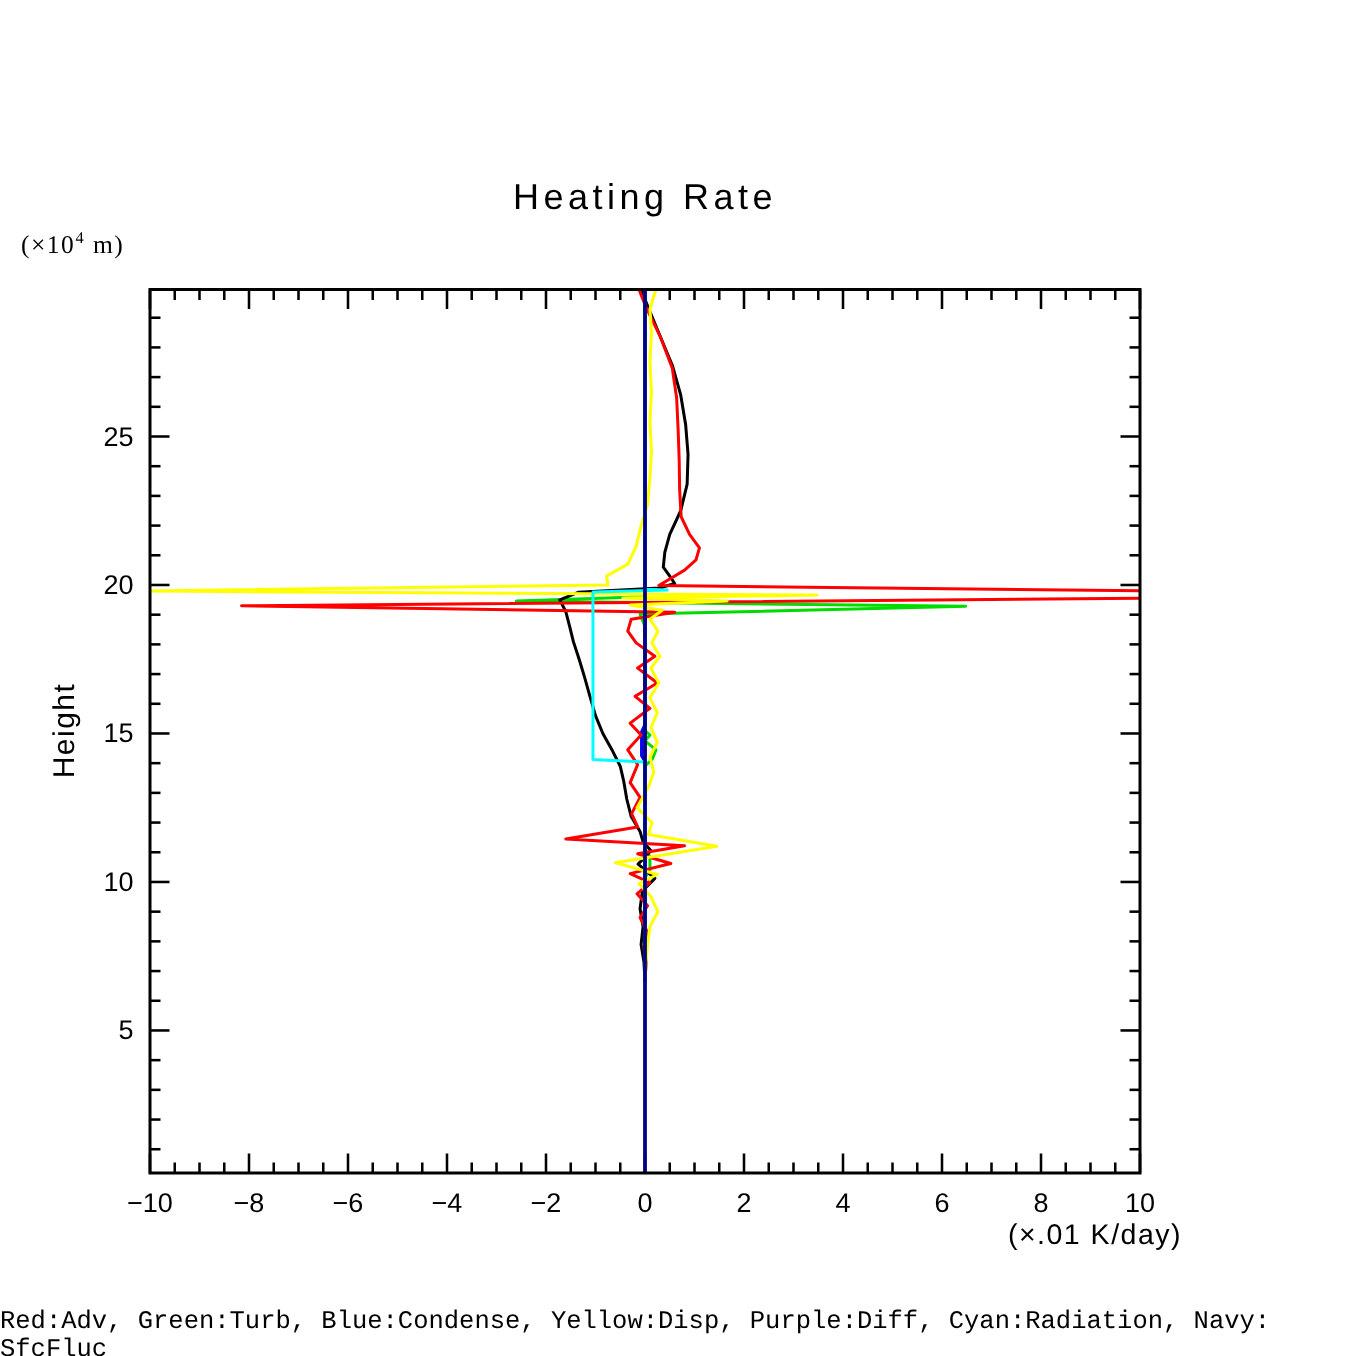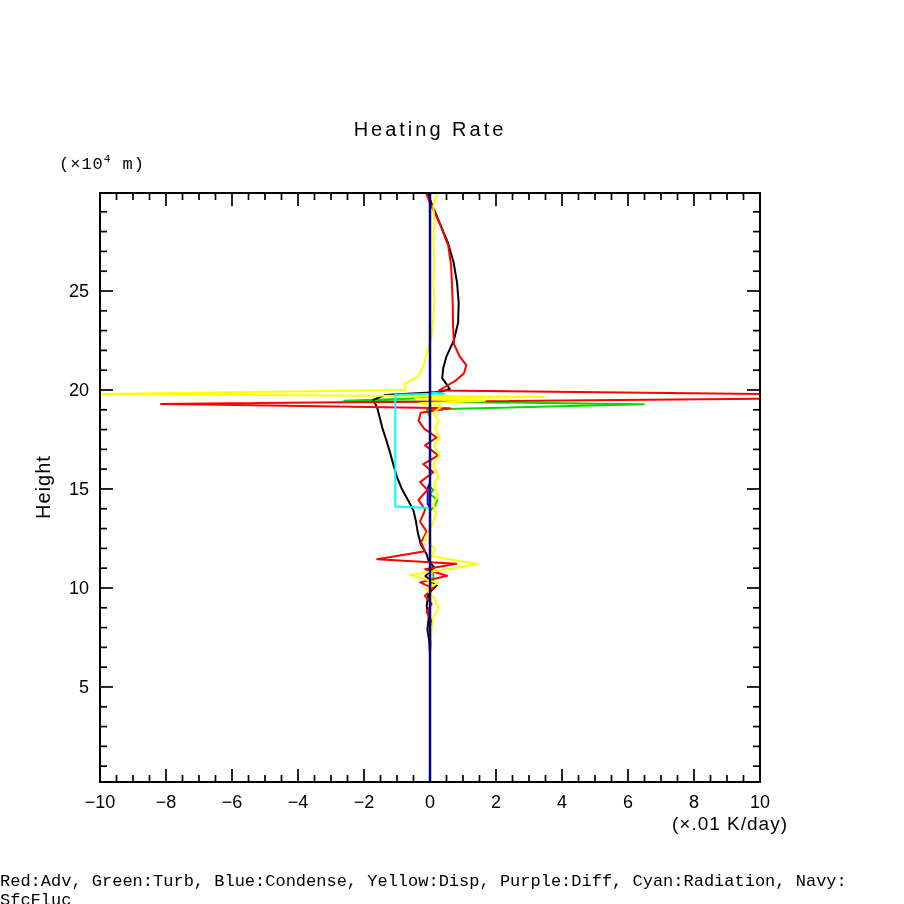--- a/index.html
+++ b/index.html
@@ -1,29 +1,29 @@
 <!DOCTYPE html>
 <html><head>
 <meta charset="utf-8">
 <style>
   html,body{margin:0;padding:0;background:#fff;}
   body{width:904px;height:904px;position:relative;overflow:hidden;
        font-family:"Liberation Sans",sans-serif;color:#000;}
   .abs{position:absolute;}
   .chart-title{left:100px;top:118px;width:660px;text-align:center;
-      font-size:20px;letter-spacing:3px;font-weight:400;}
+      font-size:24px;letter-spacing:3px;font-weight:400;}
   .y-unit{left:14px;top:153px;font-size:17px;letter-spacing:1px;}
   .y-unit sup{font-size:11px;}
   .x-unit{left:458px;top:813px;width:330px;text-align:right;
       font-size:19px;letter-spacing:1px;}
   .y-title{left:-16px;top:475px;width:120px;height:24px;text-align:center;
       font-size:20px;letter-spacing:1px;transform:rotate(-90deg);}
   .legend{left:0;top:872px;width:904px;font-size:17px;font-family:Liberation Mono, monospace;}
   svg text{font-family:"Liberation Sans",sans-serif;fill:#000;}
-  .y-unit{font-family:Liberation Mono, monospace;margin-left:45px;}
+  .y-unit{font-family:Liberation Serif, serif;}
 </style>
 </head>
 <body>
 
 <div class="abs chart-title">Heating Rate</div>
 
 <div class="abs y-unit"><span>(×10</span><sup>4</sup><span> m)</span></div>
 
 <div class="abs y-title">Height</div>
 

